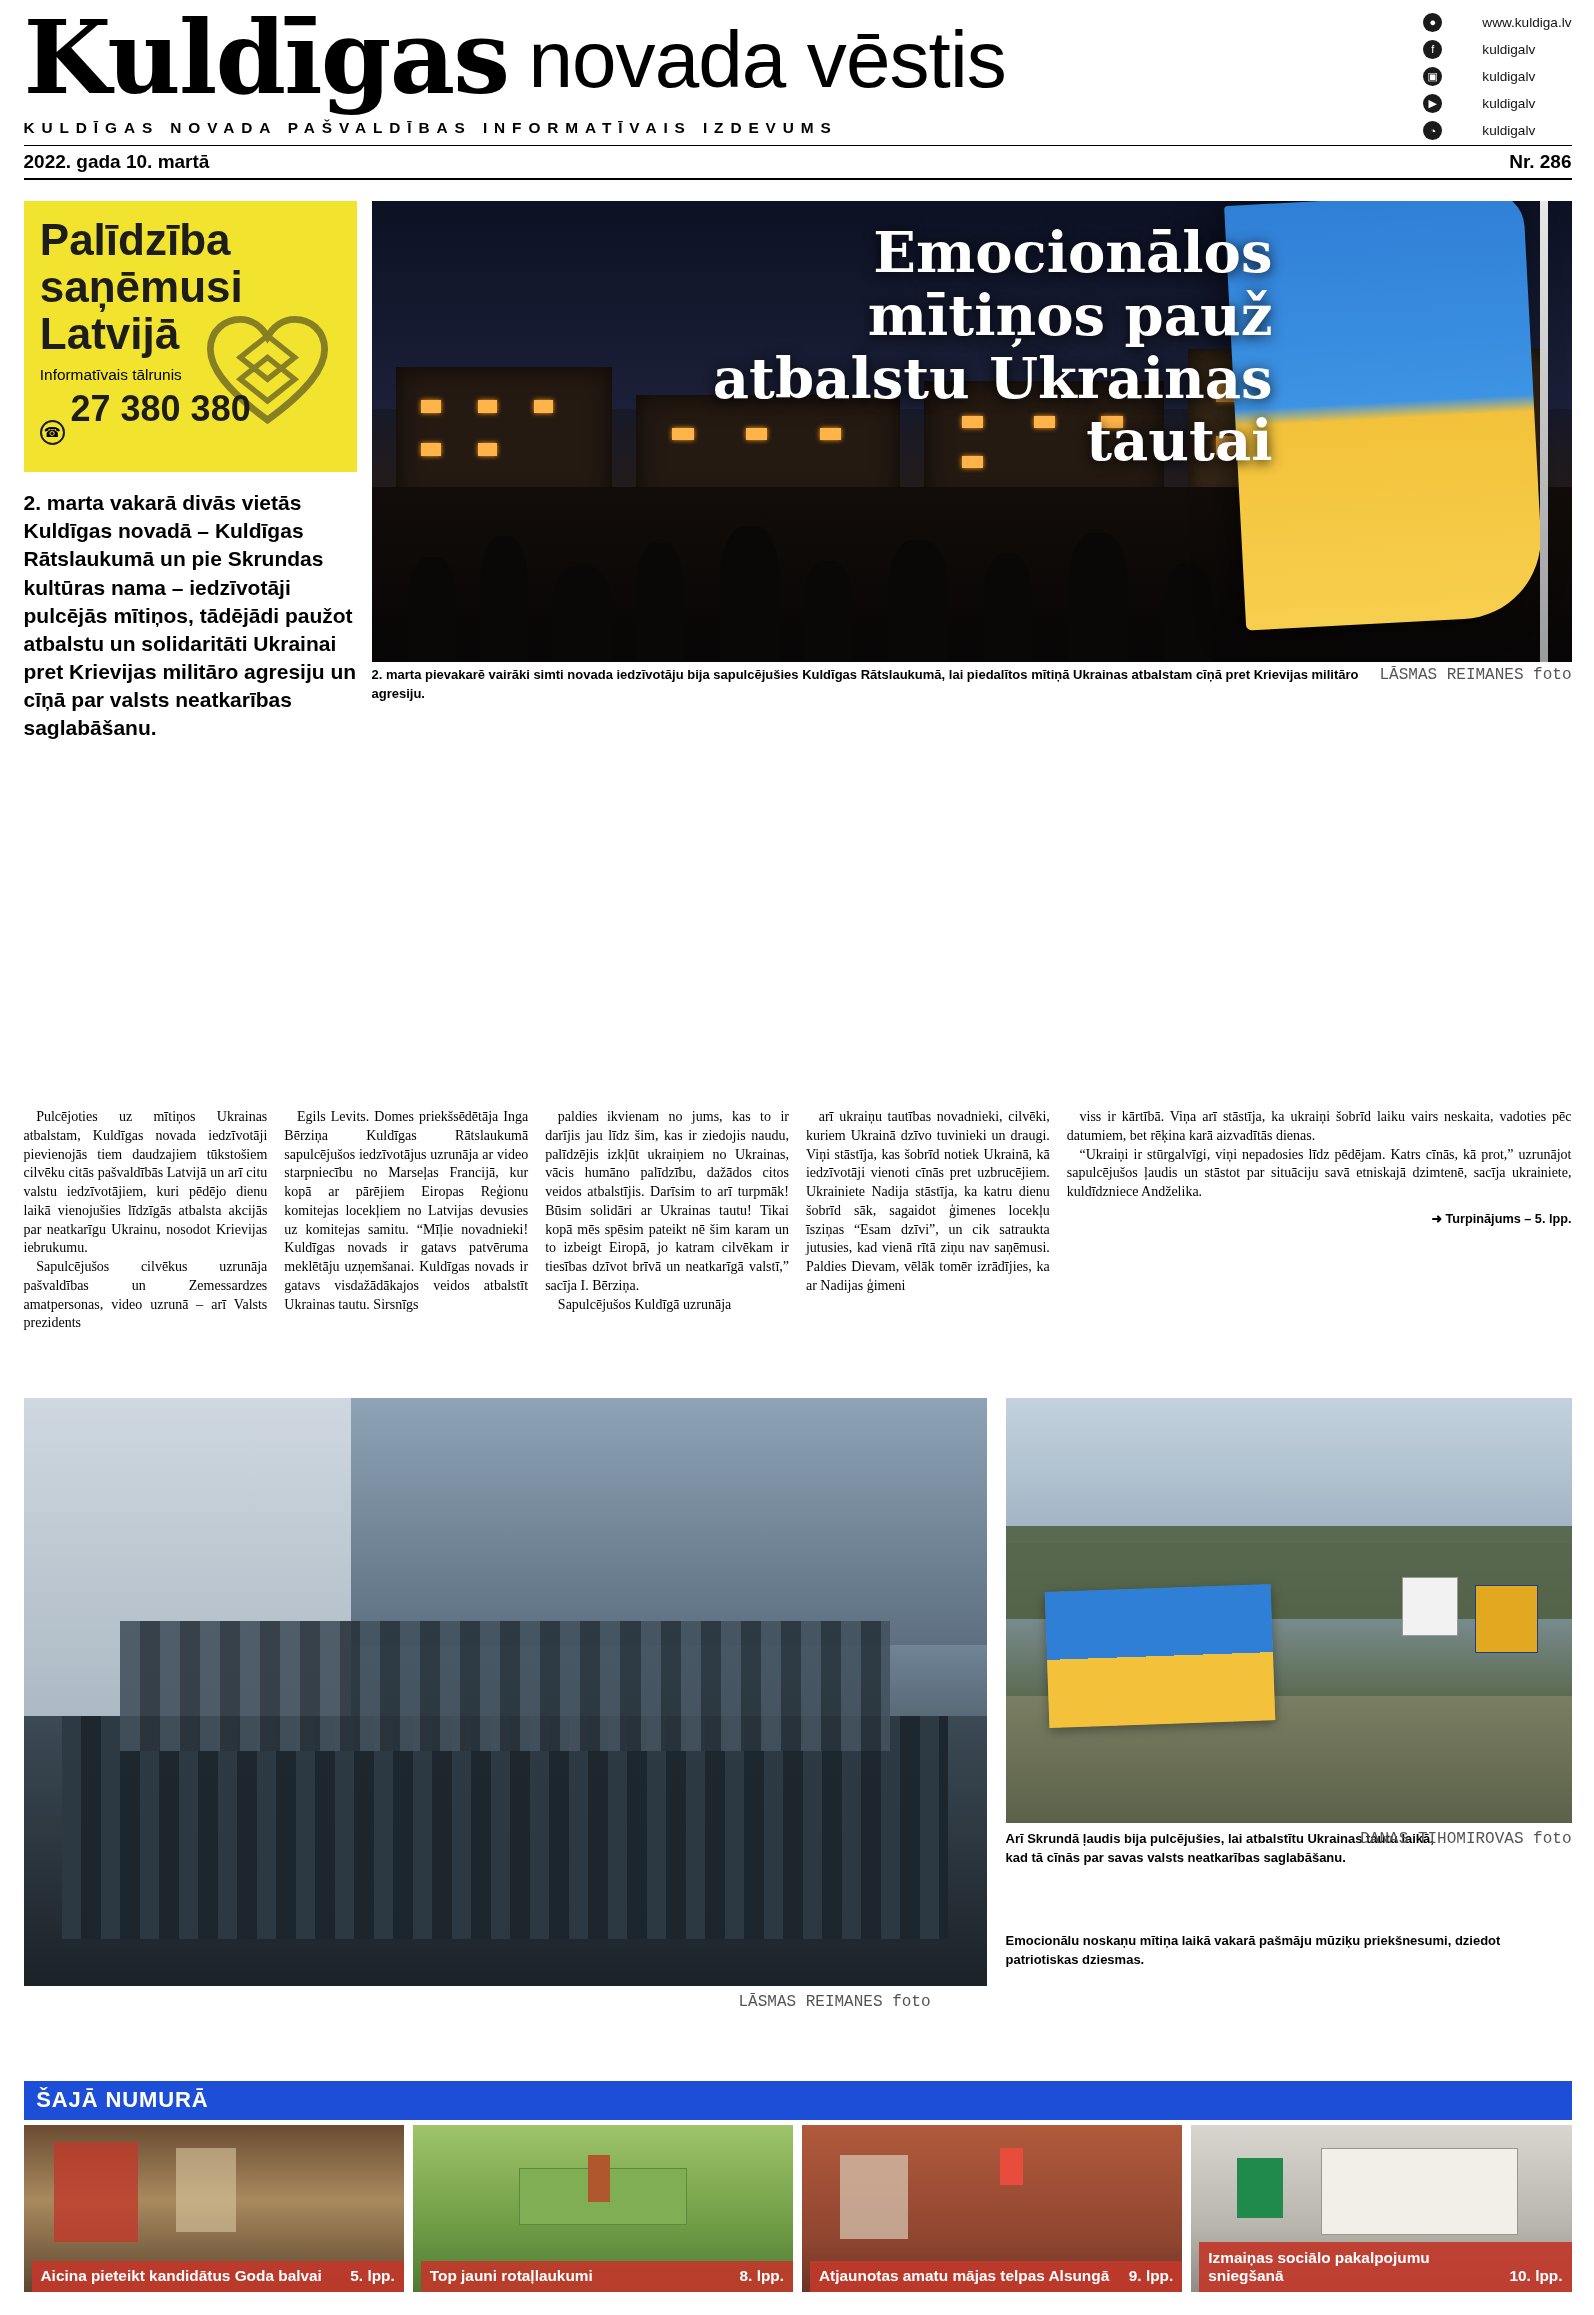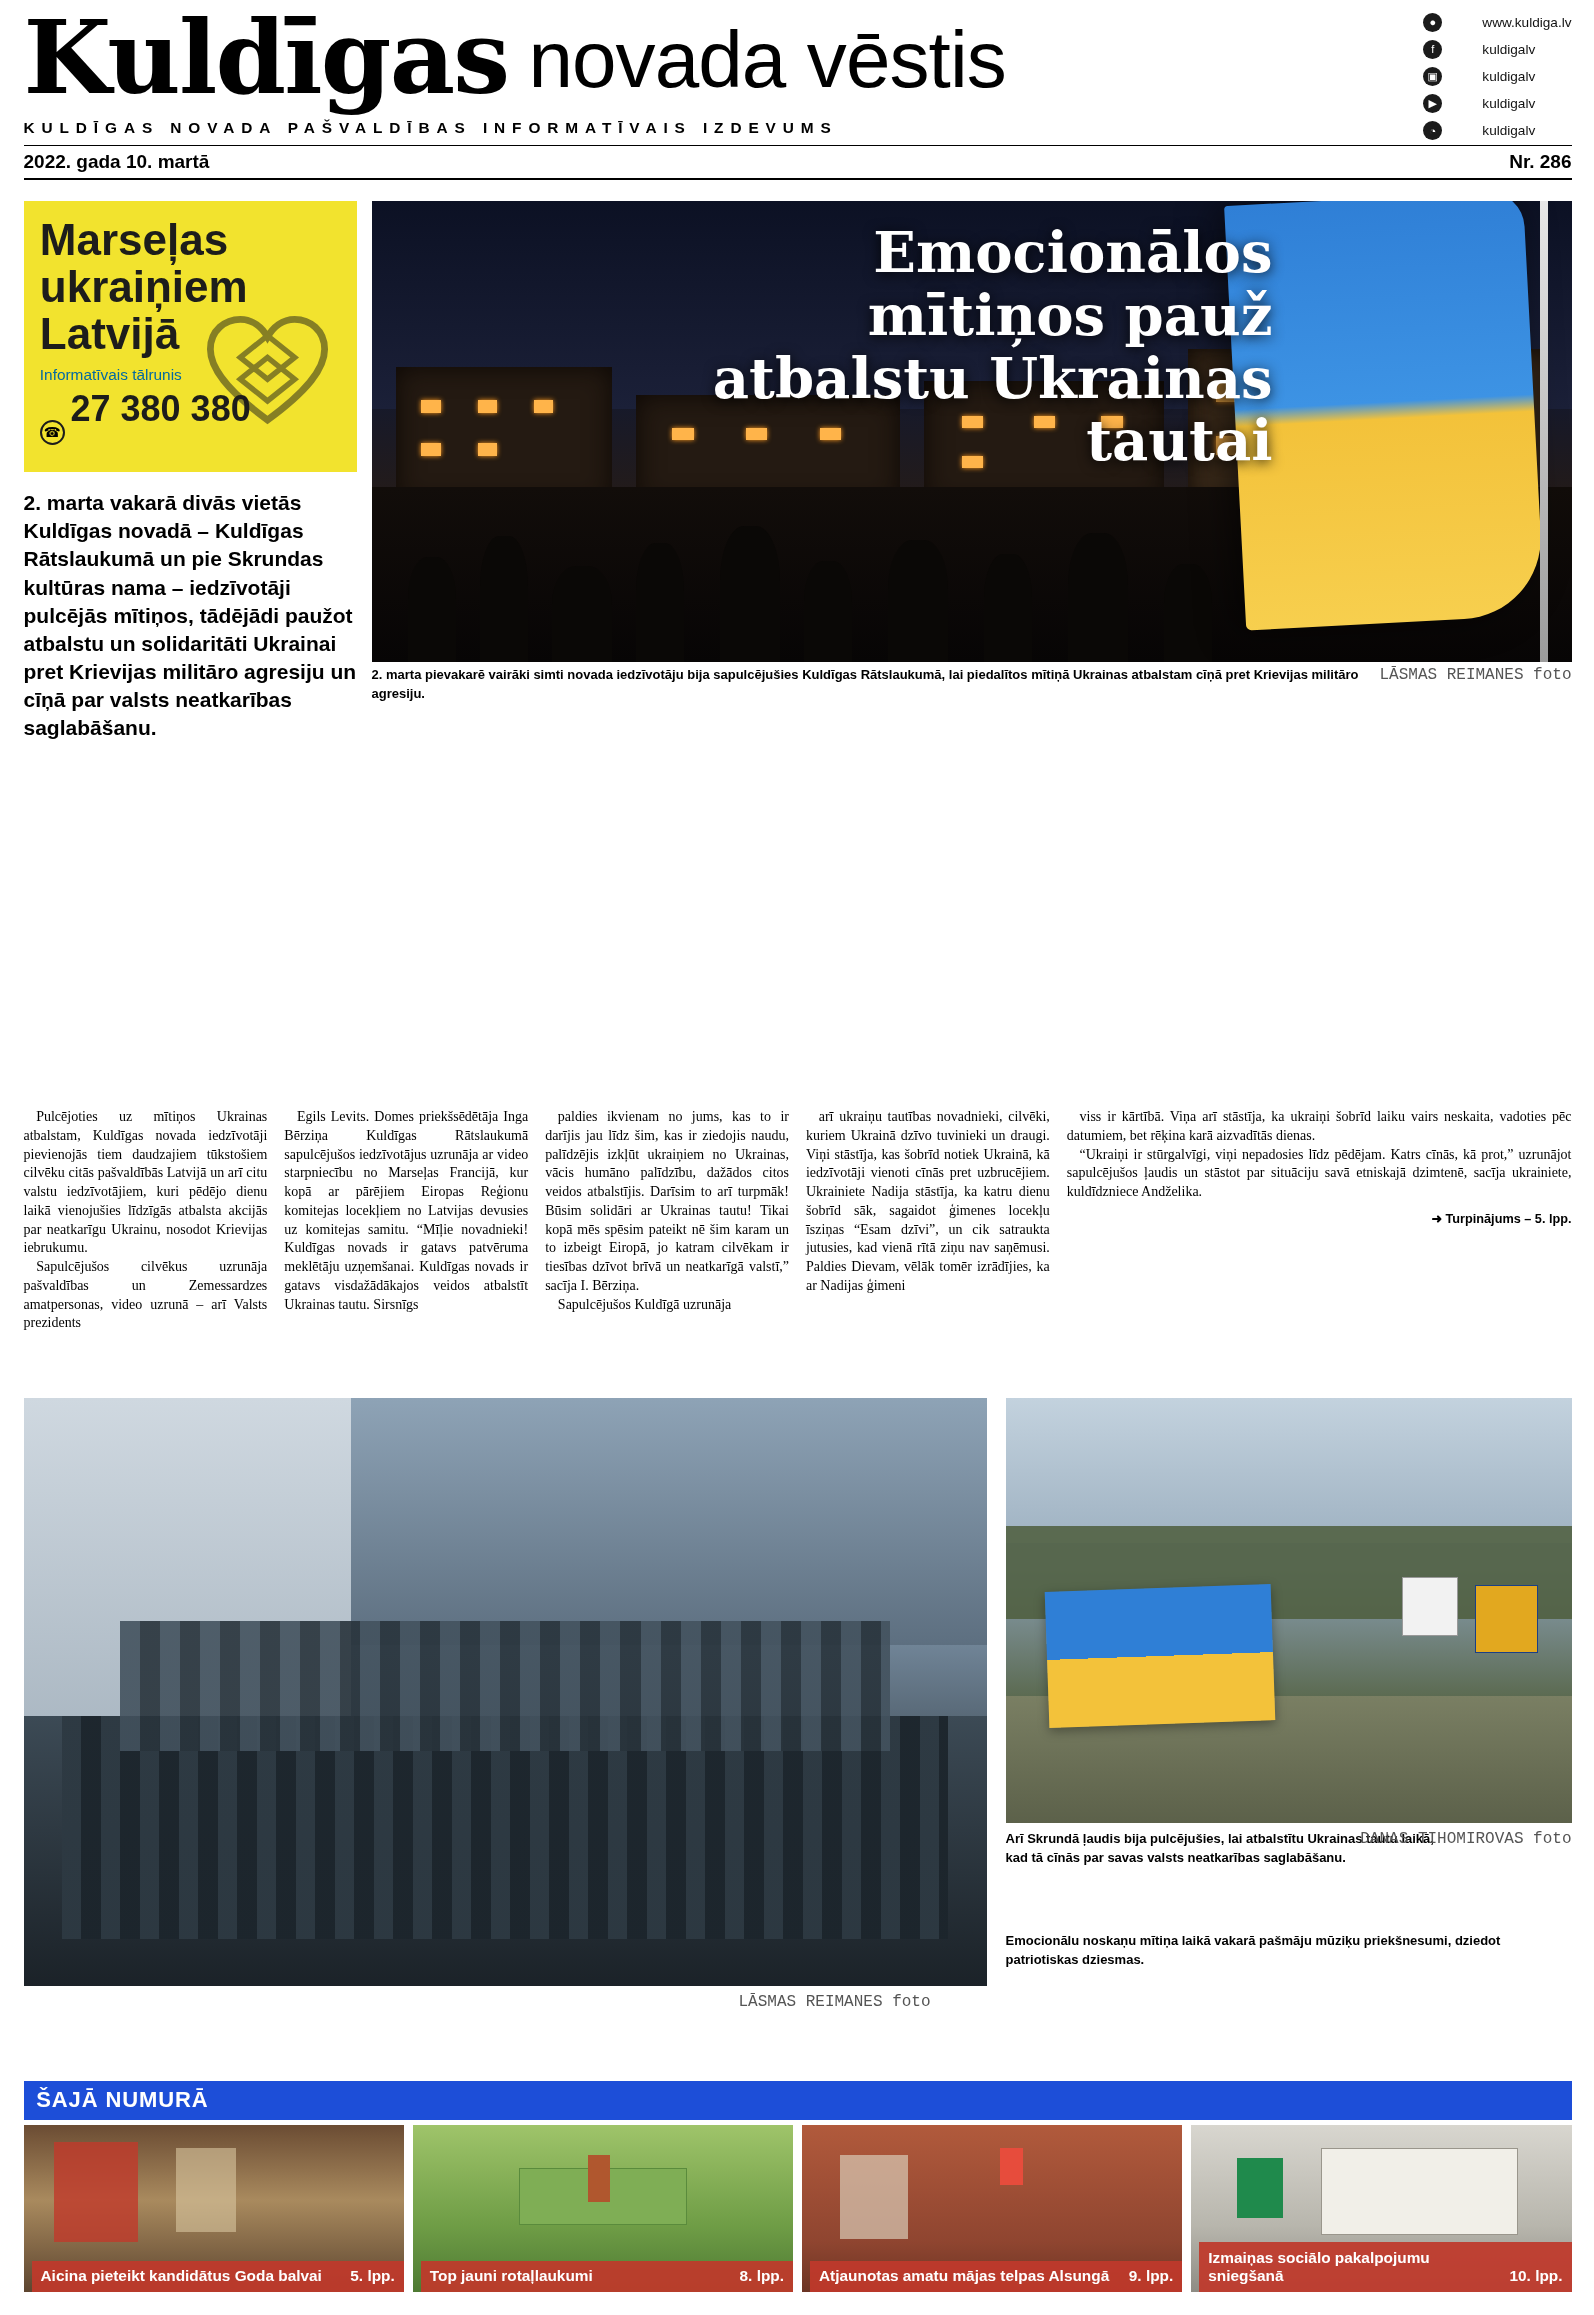--- a/index.html
+++ b/index.html
@@ -124,21 +124,21 @@
     position: absolute; left: 0; top: 0; width: 333px; height: 271px;
     background: #f2e32e; overflow: hidden;
   }
   .ad-t {
     font-family: "Liberation Sans", sans-serif;
     font-weight: 700; font-size: 44px; line-height: 1.06;
     padding: 16.3px 0 0 16.3px; color: #1d1d1b;
   }
   .ad-sub {
     font-family: "Liberation Sans", sans-serif;
-    font-size: 15.4px; padding: 9px 0 0 16.3px; color: #0369a1;
+    font-size: 15.4px; padding: 9px 0 0 16.3px; color: #000000;
   }
   .ad-phone {
     font-family: "Liberation Sans", sans-serif;
     font-weight: 700; font-size: 36px; padding: 3.6px 0 0 47px; color: #1d1d1b;
   }
   .ad-phone-ic {
     position: absolute; left: 16.3px; bottom: 27px; width: 25px; height: 25px;
     border: 2.7px solid #1d1d1b; border-radius: 50%;
     display:flex;align-items:center;justify-content:center; font-size: 13.6px;
   }
@@ -259,21 +259,21 @@
     <div class="dateline-row">
       <span>2022. gada 10. martā</span>
       <span>Nr. 286</span>
     </div>
     <div class="rule2"></div>
   </div>
 
   <div class="hero">
 
     <div class="adbox">
-      <div class="ad-t">Marseļas ukraiņiem Latvijā</div>
+      <div class="ad-t">Palīdzība saņēmusi Latvijā</div>
       <div class="ad-sub">Informatīvais tālrunis</div>
       <div class="ad-phone">27 380 380</div>
       <div class="ad-phone-ic">☎</div>
       <svg class="ad-heart" viewBox="0 0 100 100">
         <path d="M50 86 C20 64 8 48 8 34 C8 20 19 12 30 12 C39 12 46 18 50 25 C54 18 61 12 70 12 C81 12 92 20 92 34 C92 48 80 64 50 86 Z" fill="none" stroke="#1d1d1b" stroke-width="5"></path>
         <path d="M30 40 L50 24 L70 40 L50 56 Z M30 56 L50 40 L70 56 L50 72 Z" fill="none" stroke="#1d1d1b" stroke-width="4"></path>
       </svg>
     </div>
 
     <div class="hero-photo">

